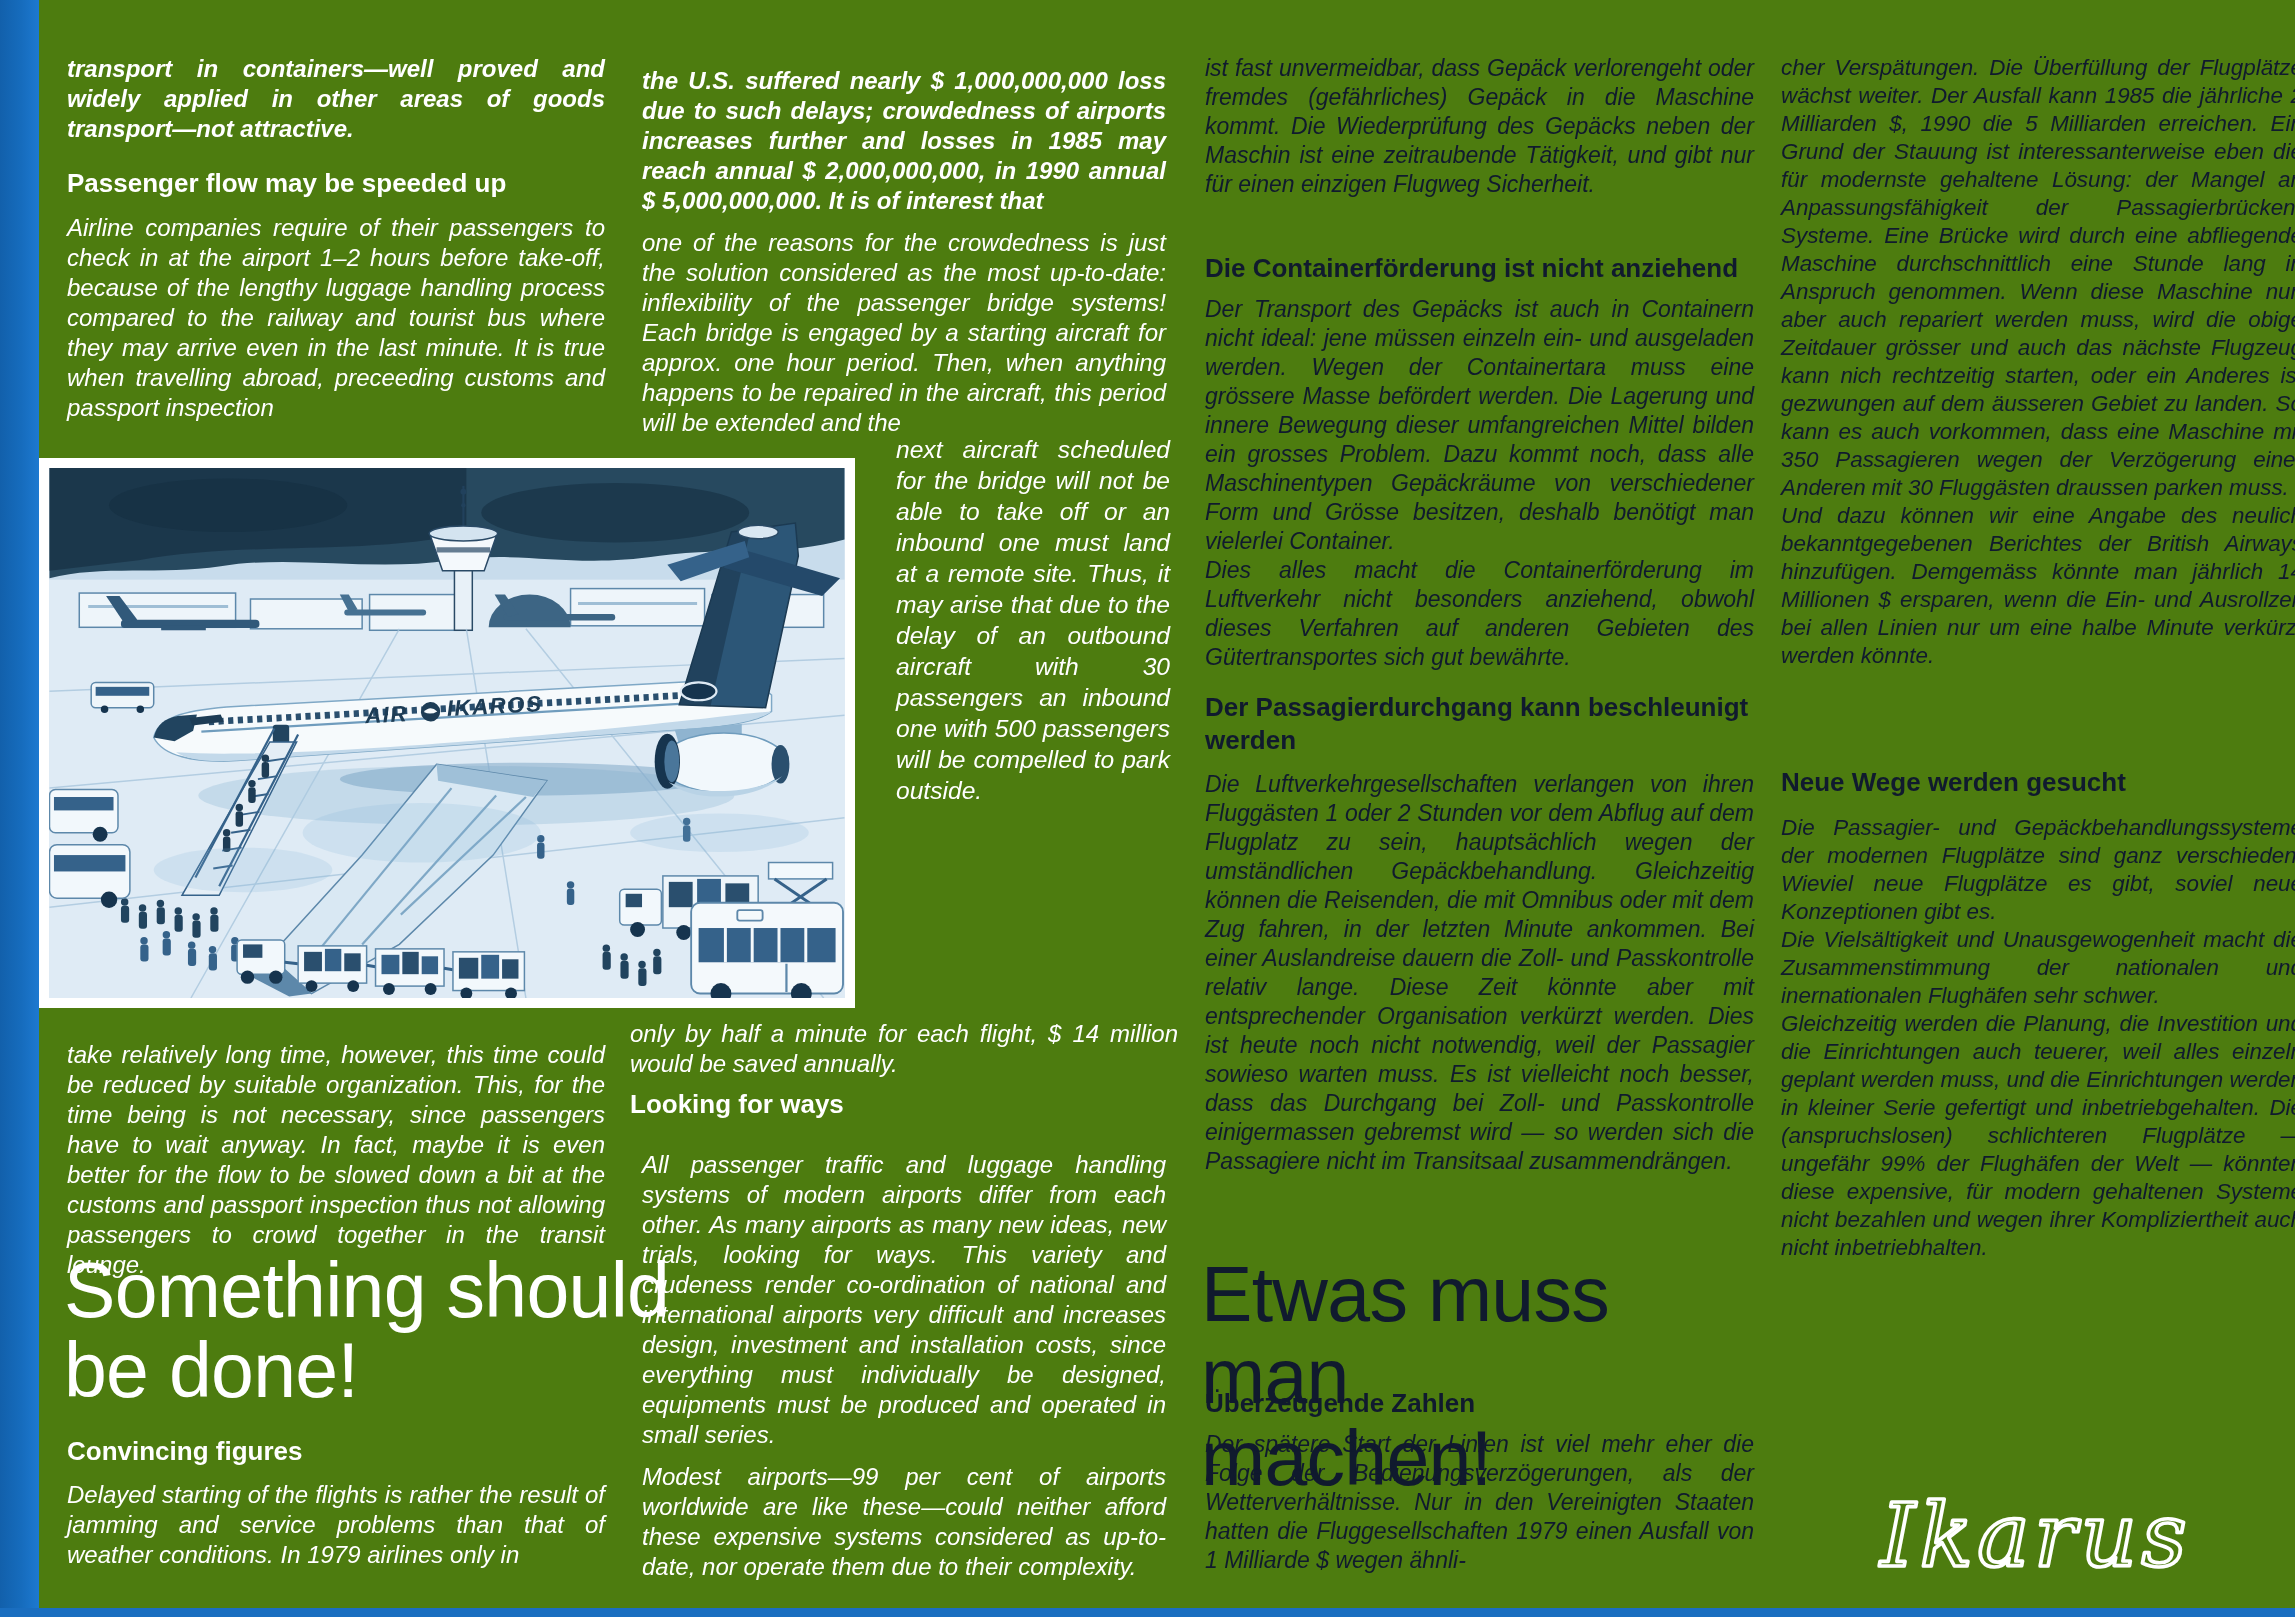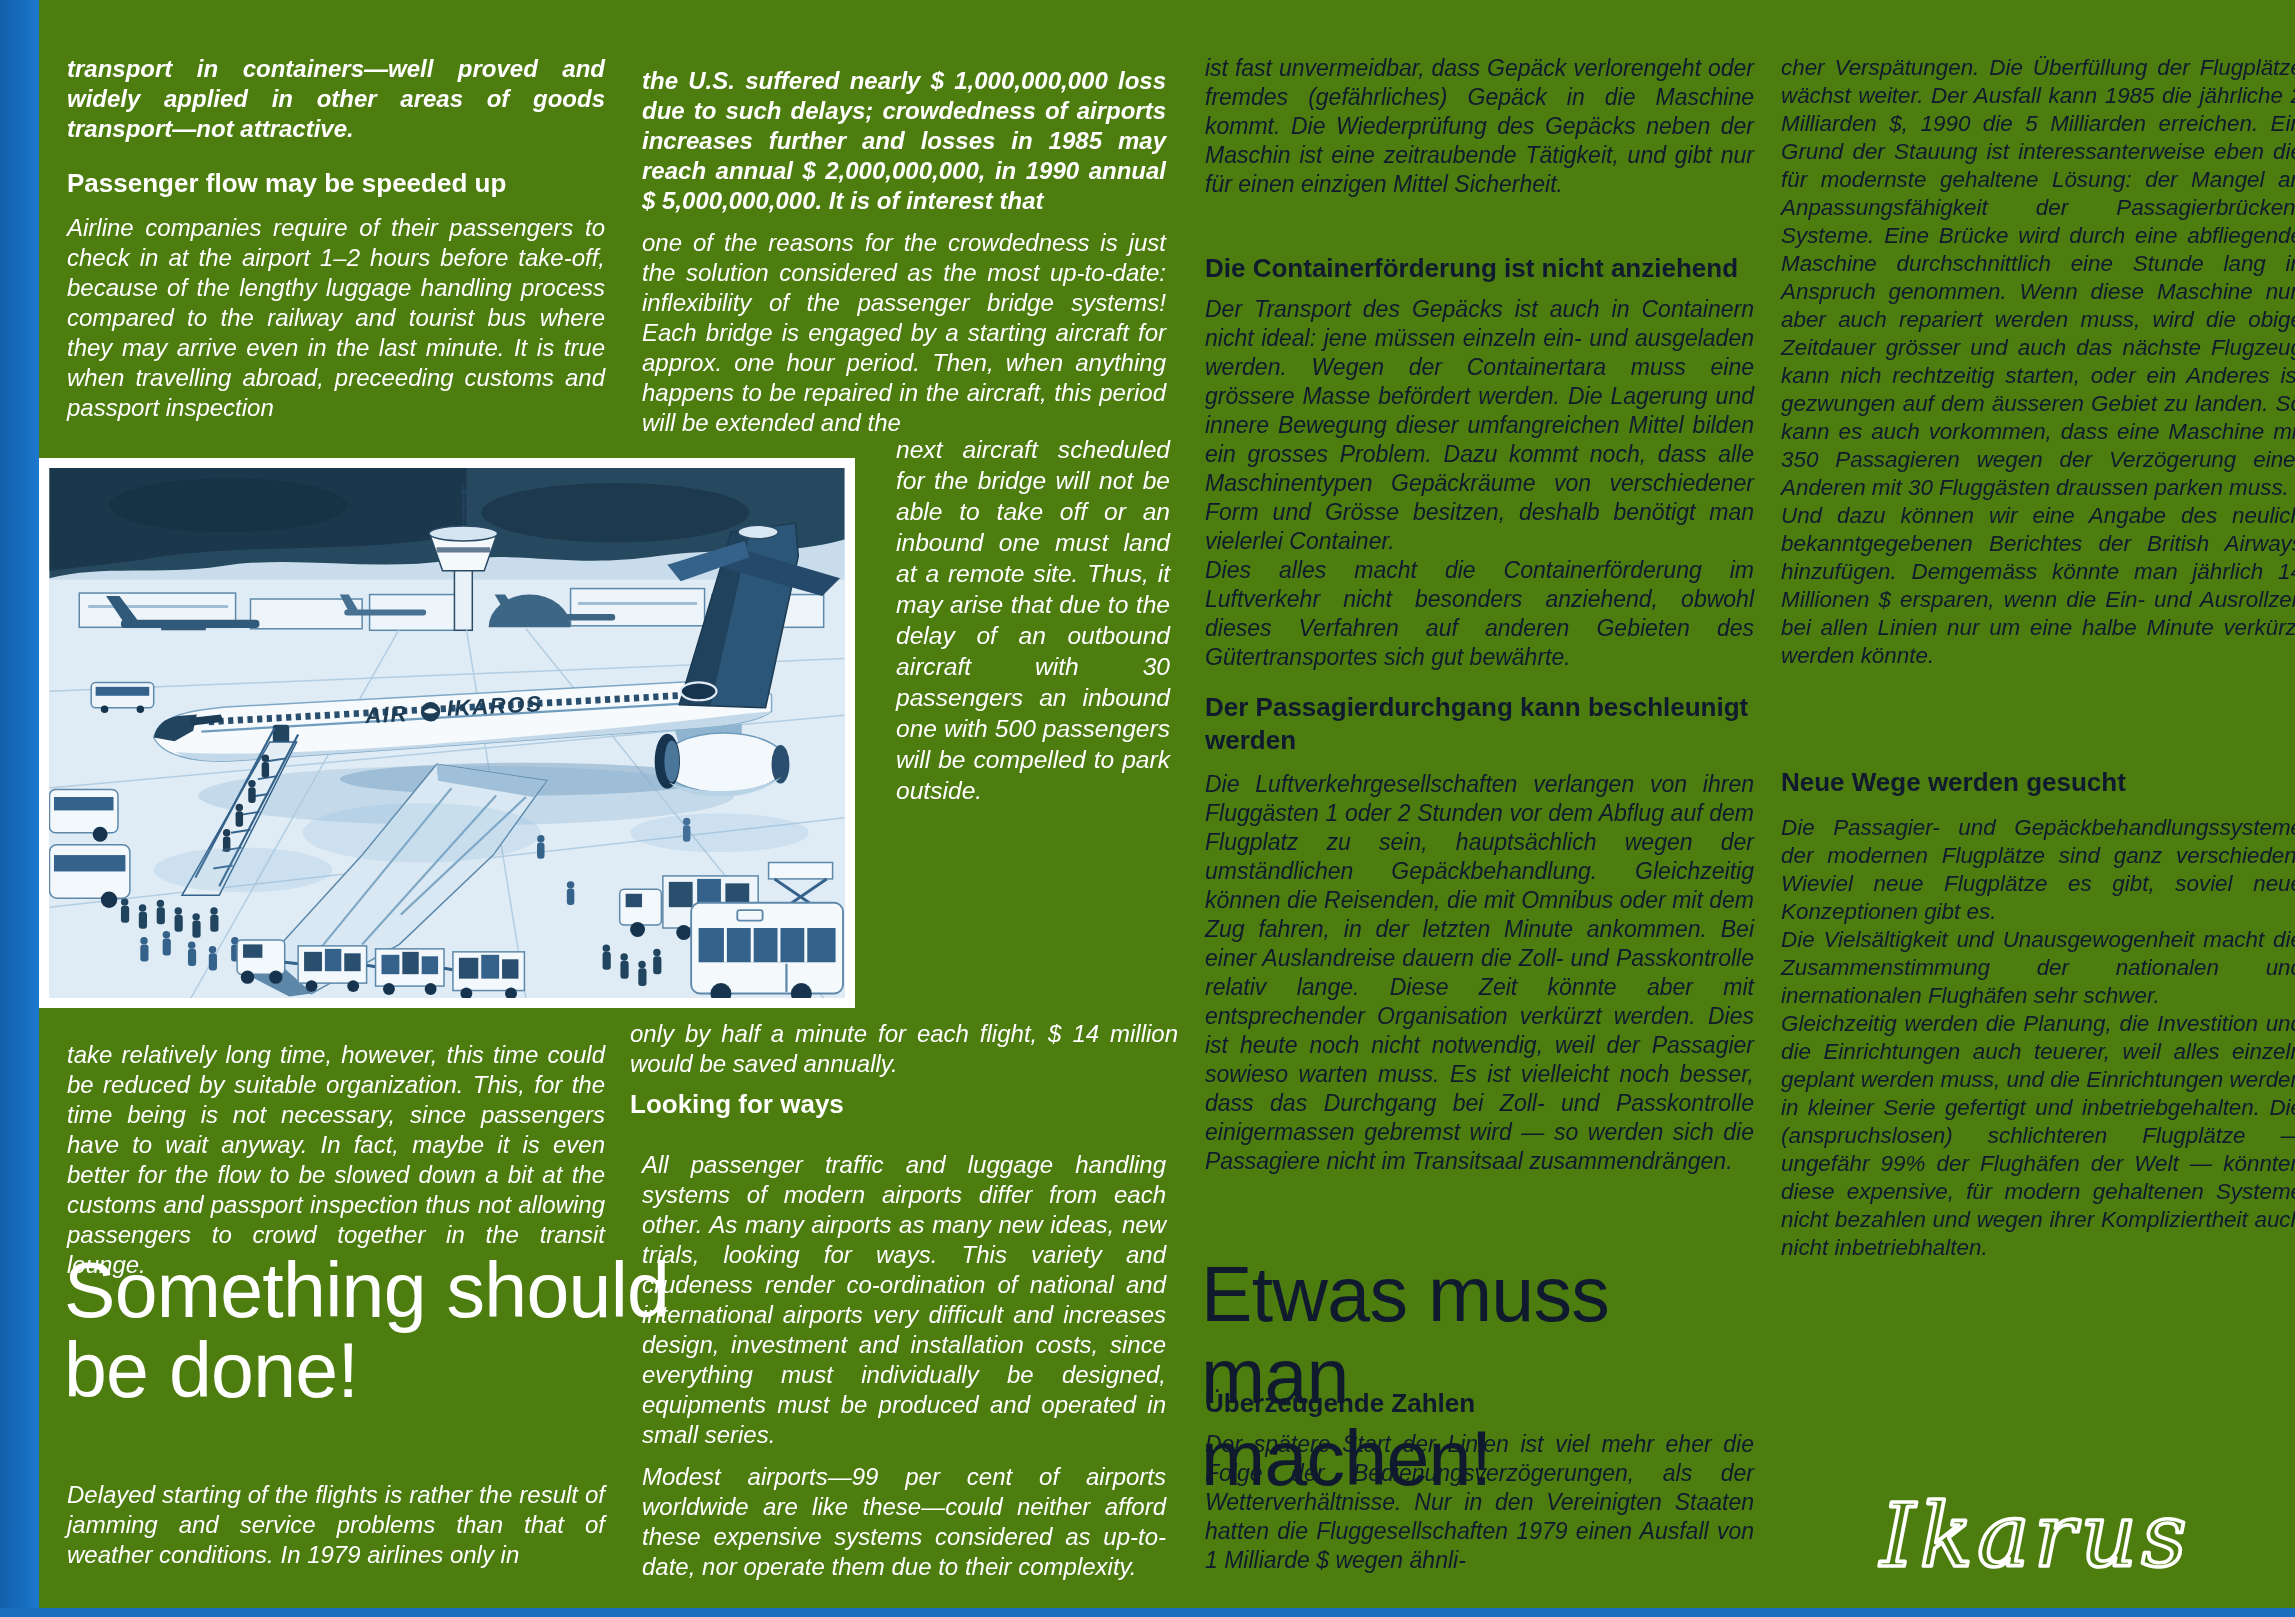--- a/index.html
+++ b/index.html
@@ -321,34 +321,35 @@
     </svg>
   </div>
 
   <div class="abs en" id="narrow">
     <p>next aircraft scheduled for the bridge will not be able to take off or an inbound one must land at a remote site. Thus, it may arise that due to the delay of an outbound aircraft with 30 passengers an inbound one with 500 passengers will be compelled to park outside.</p>
   </div>
 
   <div class="abs en" style="left:67px;top:1040px;width:538px;">take relatively long time, however, this time could be reduced by suitable organization. This, for the time being is not necessary, since passengers have to wait anyway. In fact, maybe it is even better for the flow to be slowed down a bit at the customs and passport inspection thus not allowing passengers to crowd together in the transit lounge.</div>
   <div class="abs h-big-en" style="left:64px;top:1250px;width:752px;">Something should
 be done!</div>
+  <div class="abs h-en" style="left:67px;top:1436px;width:538px;">Convincing figures</div>
   <div class="abs en" style="left:67px;top:1480px;width:538px;">Delayed starting of the flights is rather the result of jamming and service problems than that of weather conditions. In 1979 airlines only in</div>
 
   <div class="abs en" style="left:630px;top:54px;width:548px;">
     <p class="bold">the U.S. suffered nearly $ 1,000,000,000 loss due to such delays; crowdedness of airports increases further and losses in 1985 may reach annual $ 2,000,000,000, in 1990 annual $ 5,000,000,000. It is of interest that</p>
     <p class="gap">one of the reasons for the crowdedness is just the solution considered as the most up-to-date: inflexibility of the passenger bridge systems! Each bridge is engaged by a starting aircraft for approx. one hour period. Then, when anything happens to be repaired in the aircraft, this period will be extended and the</p>
   </div>
   <div class="abs en" style="left:630px;top:1019px;width:548px;">only by half a minute for each flight, $ 14 million would be saved annually.</div>
   <div class="abs h-en" style="left:630px;top:1089px;width:548px;">Looking for ways</div>
   <div class="abs en" style="left:630px;top:1138px;width:548px;">
     <p>All passenger traffic and luggage handling systems of modern airports differ from each other. As many airports as many new ideas, new trials, looking for ways. This variety and crudeness render co-ordination of national and international airports very difficult and increases design, investment and installation costs, since everything must individually be designed, equipments must be produced and operated in small series.</p>
     <p>Modest airports—99 per cent of airports worldwide are like these—could neither afford these expensive systems considered as up-to-date, nor operate them due to their complexity.</p>
   </div>
 
-  <div class="abs de" style="left:1205px;top:54px;width:549px;">ist fast unvermeidbar, dass Gepäck verlorengeht oder fremdes (gefährliches) Gepäck in die Maschine kommt. Die Wiederprüfung des Gepäcks neben der Maschin ist eine zeitraubende Tätigkeit, und gibt nur für einen einzigen Mittel Sicherheit.</div>
+  <div class="abs de" style="left:1205px;top:54px;width:549px;">ist fast unvermeidbar, dass Gepäck verlorengeht oder fremdes (gefährliches) Gepäck in die Maschine kommt. Die Wiederprüfung des Gepäcks neben der Maschin ist eine zeitraubende Tätigkeit, und gibt nur für einen einzigen Flugweg Sicherheit.</div>
   <div class="abs h-de" style="left:1205px;top:252px;width:549px;">Die Containerförderung ist nicht anziehend</div>
   <div class="abs de" style="left:1205px;top:295px;width:549px;">
     <p>Der Transport des Gepäcks ist auch in Containern nicht ideal: jene müssen einzeln ein- und ausgeladen werden. Wegen der Containertara muss eine grössere Masse befördert werden. Die Lagerung und innere Bewegung dieser umfangreichen Mittel bilden ein grosses Problem. Dazu kommt noch, dass alle Maschinentypen Gepäckräume von verschiedener Form und Grösse besitzen, deshalb benötigt man vielerlei Container.</p>
     <p>Dies alles macht die Containerförderung im Luftverkehr nicht besonders anziehend, obwohl dieses Verfahren auf anderen Gebieten des Gütertransportes sich gut bewährte.</p>
   </div>
   <div class="abs h-de" style="left:1205px;top:691px;width:549px;">Der Passagierdurchgang kann beschleunigt werden</div>
   <div class="abs de" style="left:1205px;top:770px;width:549px;">Die Luftverkehrgesellschaften verlangen von ihren Fluggästen 1 oder 2 Stunden vor dem Abflug auf dem Flugplatz zu sein, hauptsächlich wegen der umständlichen Gepäckbehandlung. Gleichzeitig können die Reisenden, die mit Omnibus oder mit dem Zug fahren, in der letzten Minute ankommen. Bei einer Auslandreise dauern die Zoll- und Passkontrolle relativ lange. Diese Zeit könnte aber mit entsprechender Organisation verkürzt werden. Dies ist heute noch nicht notwendig, weil der Passagier sowieso warten muss. Es ist vielleicht noch besser, dass das Durchgang bei Zoll- und Passkontrolle einigermassen gebremst wird — so werden sich die Passagiere nicht im Transitsaal zusammendrängen.</div>
   <div class="abs h-big-de" style="left:1201px;top:1253px;width:566px;">Etwas muss man
 machen!</div>
   <div class="abs h-de" style="left:1205px;top:1387px;width:549px;">Überzeugende Zahlen</div>

